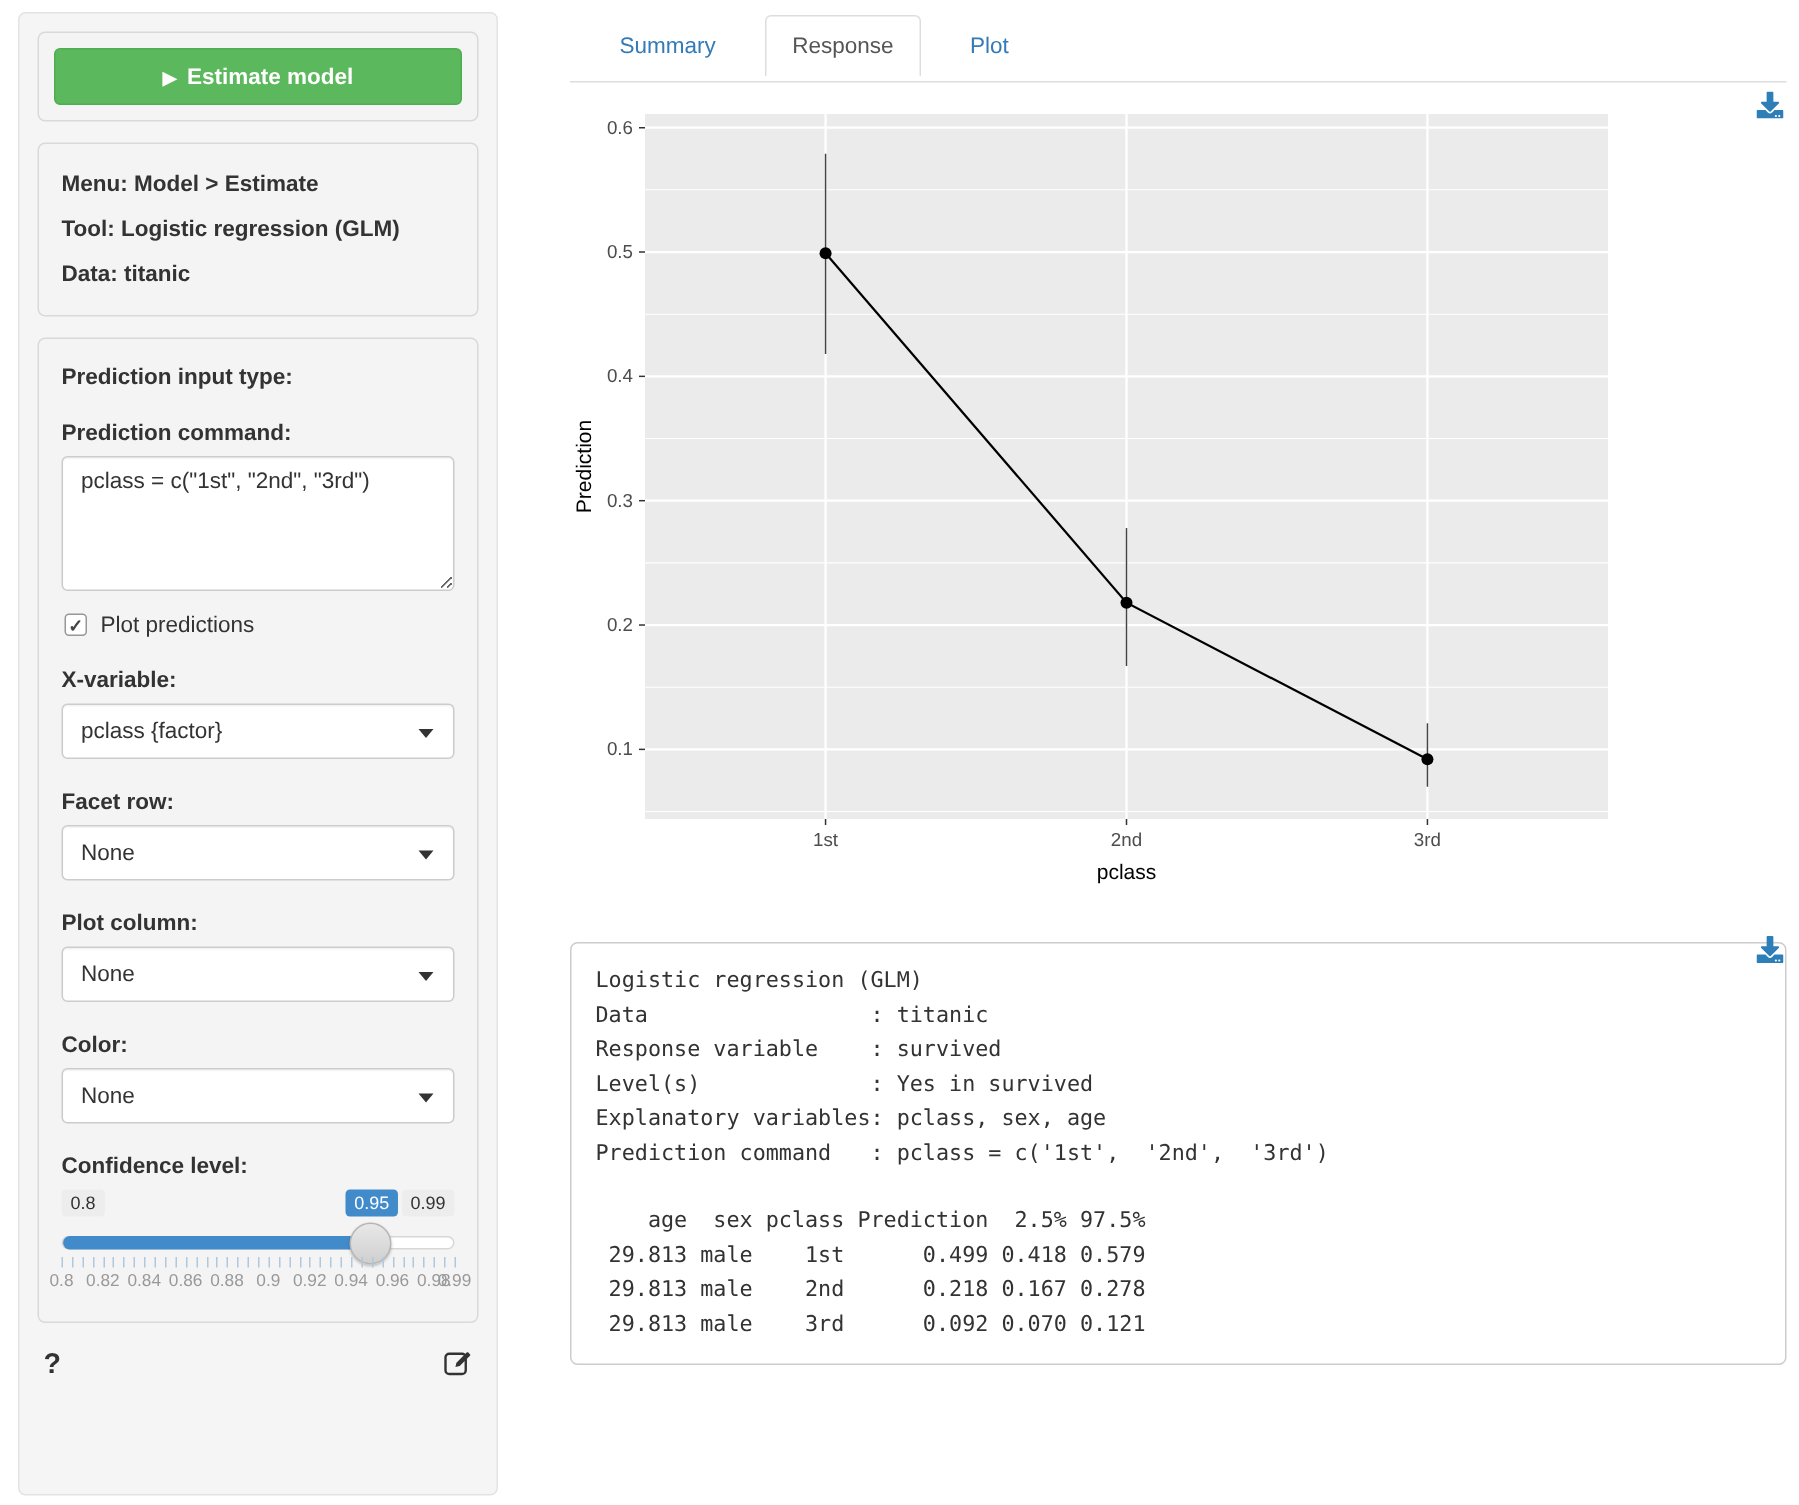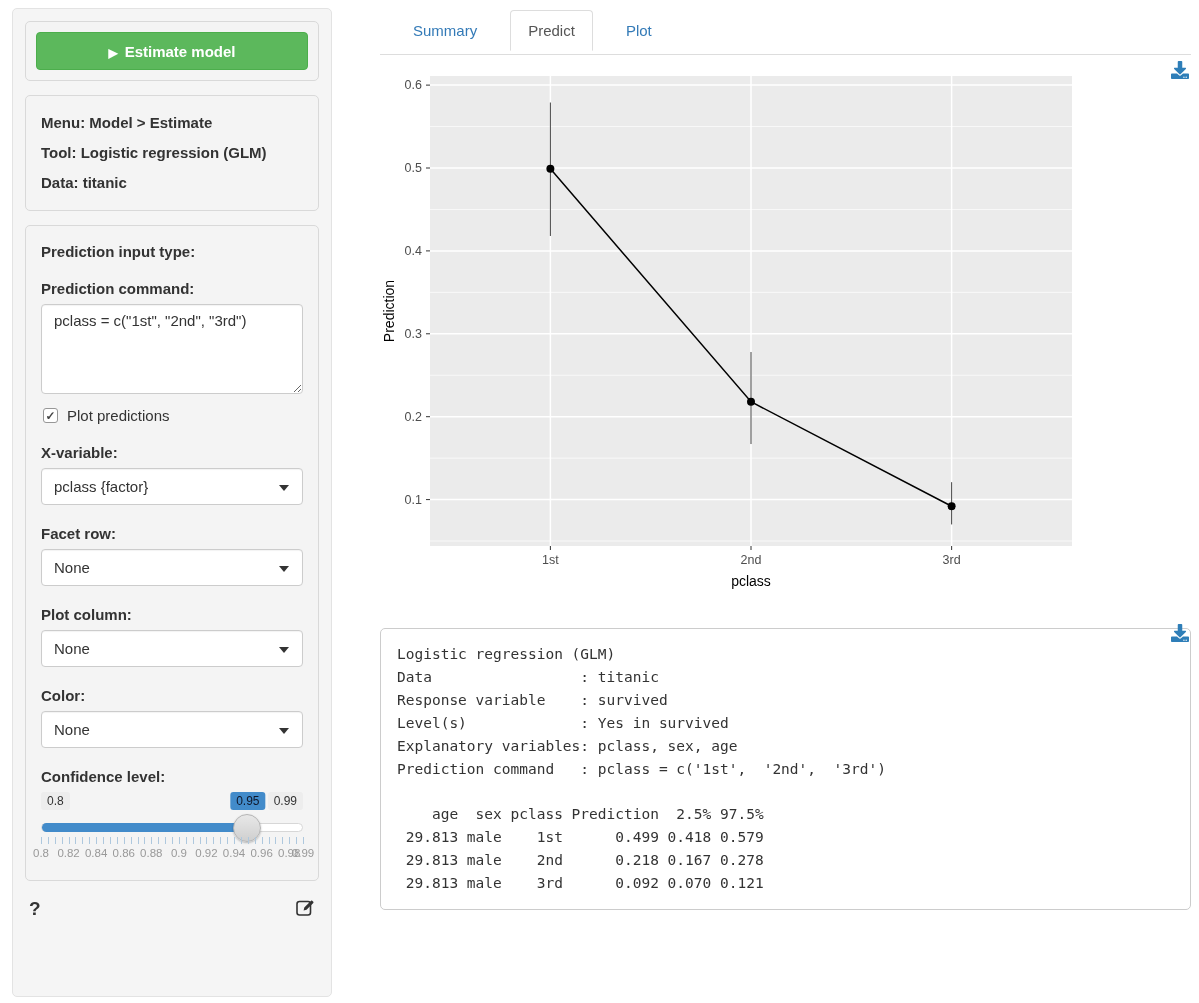--- a/index.html
+++ b/index.html
@@ -29,21 +29,21 @@
   .checkbox-row { margin:10px 0 2px 2px; display:flex; align-items:center; }
   .cb { width:15px; height:15px; background:#fff; border:1px solid #979797; border-radius:3px;
         display:inline-flex; align-items:center; justify-content:center; cursor:pointer; }
   .cb .mark { display:none; font-size:12px; font-weight:bold; color:#444; line-height:1; }
   .cb.checked .mark { display:block; }
   .checkbox-row span.lbl { margin-left:9px; }
 
   
   .slider-wrap { position:relative; height:78px; margin-top:4px; }
   .badge { position:absolute; top:0; background:#ededed; color:#333; font-size:12px; padding:2px 6px; border-radius:3px; }
-  .badge.val { background:#428bca; color:#0f172a; transform:translateX(-50%); z-index:2; }
+  .badge.val { background:#428bca; color:#ffffff; transform:translateX(-50%); z-index:2; }
   .sl-track { position:absolute; top:31px; left:0; right:0; height:9px; background:#fff;
               border:1px solid #d7d7d7; border-radius:5px; }
   .sl-fill { position:absolute; left:0; top:-1px; bottom:-1px; background:#428bca; border-radius:5px 0 0 5px; }
   .sl-handle { position:absolute; top:-10px; width:28px; height:28px; border-radius:50%;
                background:linear-gradient(#e8e8e8,#cfcfcf); border:1px solid #b5b5b5; transform:translateX(-50%);
                box-shadow:0 1px 2px rgba(0,0,0,.25); cursor:pointer; }
   .sl-ticks { position:absolute; top:45px; left:0; right:0; height:7px; }
   .sl-ticks i { position:absolute; width:1px; top:0; bottom:0; background:#aec8de; }
   .sl-labels { position:absolute; top:55px; left:0; right:0; height:14px; }
   .sl-labels span { position:absolute; transform:translateX(-50%); font-size:11.5px; color:#999; }
@@ -203,21 +203,21 @@
     </div>
   </aside>
 
   <main class="main">
 
     <ul class="nav-tabs">
       <li>
           <a>Summary</a>
         </li>
       <li class="active">
-          <a>Predict</a>
+          <a>Response</a>
         </li>
       <li>
           <a>Plot</a>
         </li>
     </ul>
 
     <section class="plot-section">
       <span class="dl-icon">
         <svg width="18" height="18" viewBox="0 0 512 512" fill="#2e7eb8">
           <path d="M216 0h80c13.3 0 24 10.7 24 24v168h87.7c17.8 0 26.7 21.5 14.1 34.1L269.7 378.3c-7.5 7.5-19.8 7.5-27.3 0L90.1 226.1c-12.6-12.6-3.7-34.1 14.1-34.1H192V24c0-13.3 10.7-24 24-24zm296 376v112c0 13.3-10.7 24-24 24H24c-13.3 0-24-10.7-24-24V376c0-13.3 10.7-24 24-24h146.7l49 49c20.1 20.1 52.5 20.1 72.6 0l49-49H488c13.3 0 24 10.7 24 24zm-124 88c0-11-9-20-20-20s-20 9-20 20 9 20 20 20 20-9 20-20zm64 0c0-11-9-20-20-20s-20 9-20 20 9 20 20 20 20-9 20-20z"></path>

